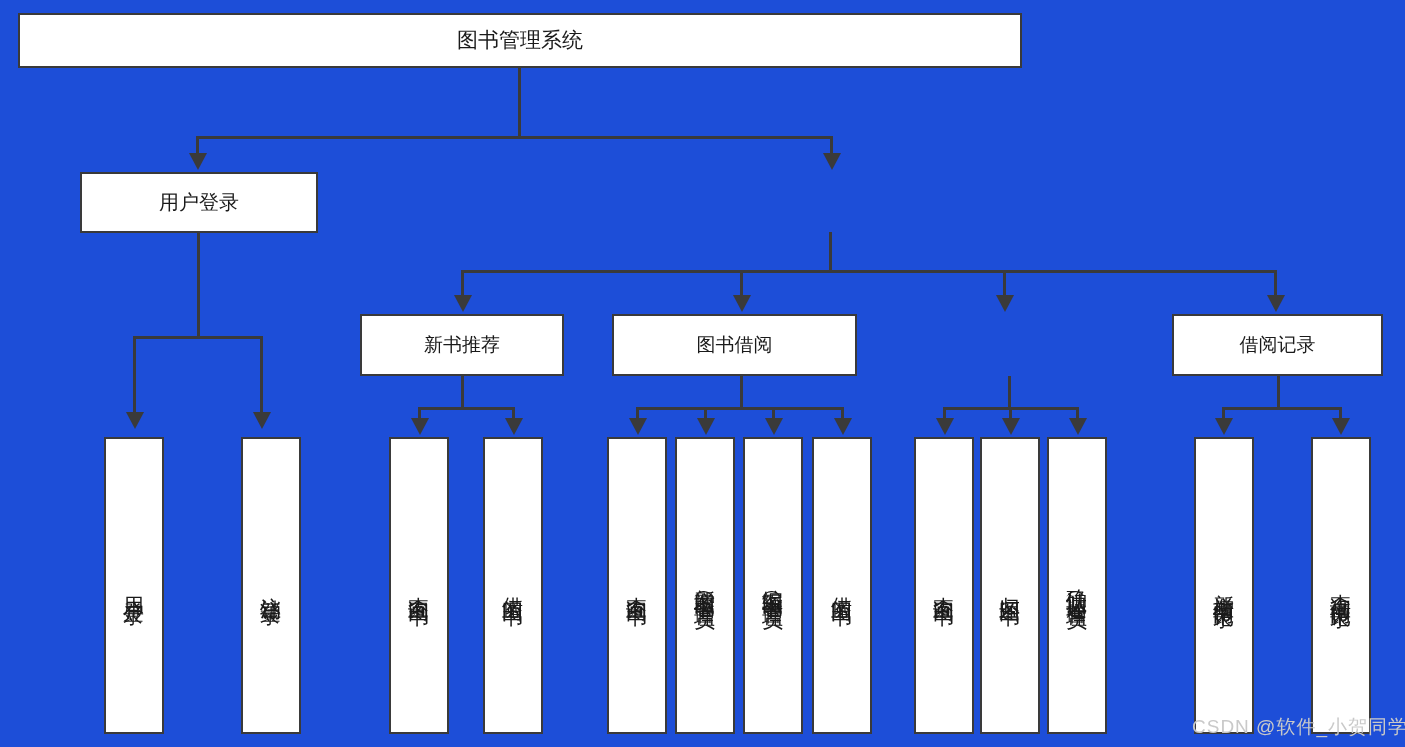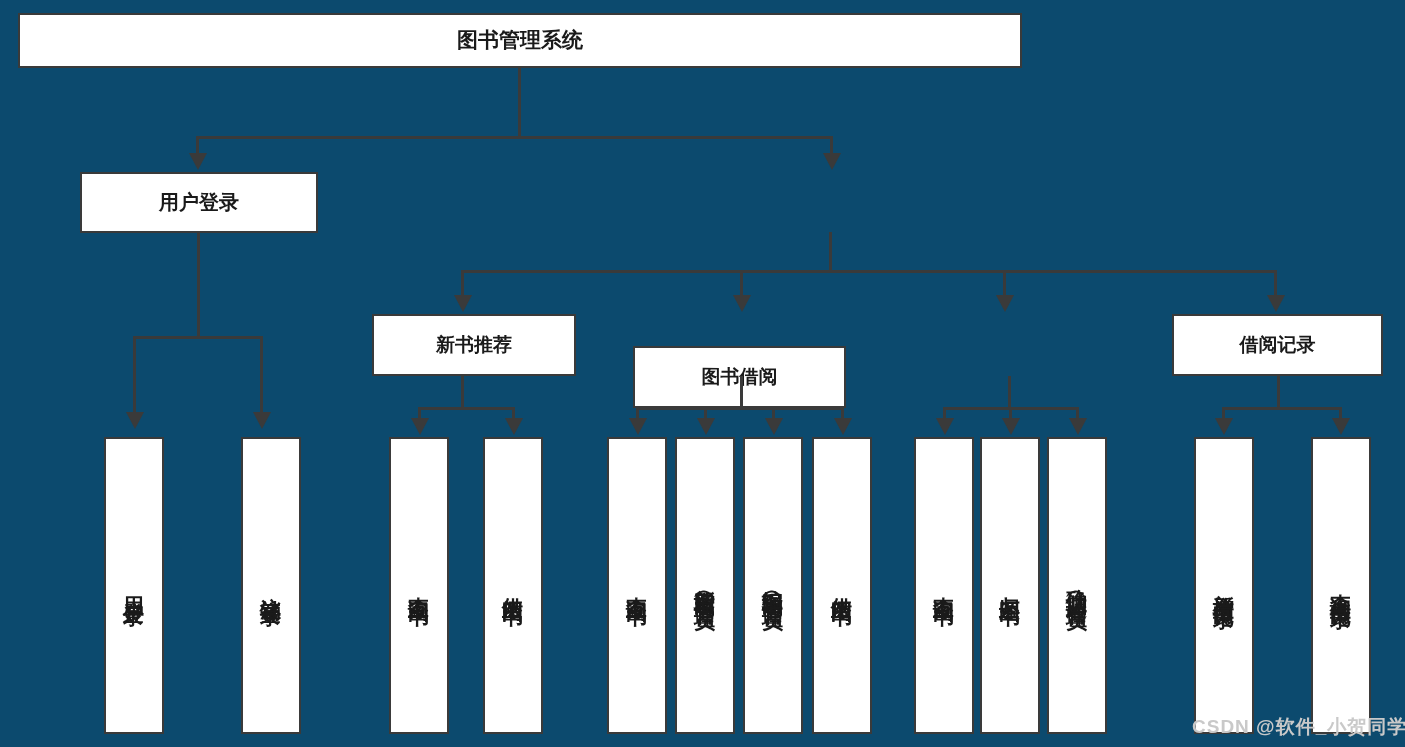--- a/index.html
+++ b/index.html
@@ -4,23 +4,22 @@
 <style>
   html,body{margin:0;padding:0;background:#ffffff;}
   body{
     font-family:"Liberation Sans","DejaVu Sans",sans-serif;
     -webkit-font-smoothing:antialiased;
   }
   #canvas{
     position:relative;
     width:1405px;
     height:747px;
-    background:#0c4a6e;
+    background:#1d4ed8;
     overflow:hidden;
-    font-weight:bold;
   }
   
   .node{
     position:absolute;
     box-sizing:border-box;
     background:#ffffff;
     border:2px solid #3a3a3a;
     display:flex;
     align-items:center;
     justify-content:center;
@@ -113,24 +112,24 @@
   <div class="hline" style="left:461px;top:270px;width:816px;"></div>
   <div class="vline" style="left:461px;top:270px;height:25px;"></div>
   <div class="arrow" style="left:454px;top:295px;"></div>
   <div class="vline" style="left:740px;top:270px;height:25px;"></div>
   <div class="arrow" style="left:733px;top:295px;"></div>
   <div class="vline" style="left:1003px;top:270px;height:25px;"></div>
   <div class="arrow" style="left:996px;top:295px;"></div>
   <div class="vline" style="left:1274px;top:270px;height:25px;"></div>
   <div class="arrow" style="left:1267px;top:295px;"></div>
 
-  <div class="node t2" style="left:360px;top:314px;width:204px;height:62px;margin-left:12px;">
+  <div class="node t2" style="left:360px;top:314px;width:204px;height:62px;">
     <span class="lbl">新书推荐</span>
   </div>
-  <div class="node t2" style="left:633px;top:314px;width:213px;height:62px;margin-top:32px;">
+  <div class="node t2" style="left:612px;top:314px;width:245px;height:62px;">
     <span class="lbl">图书借阅</span>
   </div>
   <div class="node t2" style="left:1172px;top:314px;width:211px;height:62px;">
     <span class="lbl">借阅记录</span>
   </div>
 
   <div class="vline" style="left:461px;top:376px;height:31px;"></div>
   <div class="hline" style="left:418px;top:407px;width:97px;"></div>
   <div class="vline" style="left:418px;top:407px;height:13px;"></div>
   <div class="arrow" style="left:411px;top:418px;"></div>

